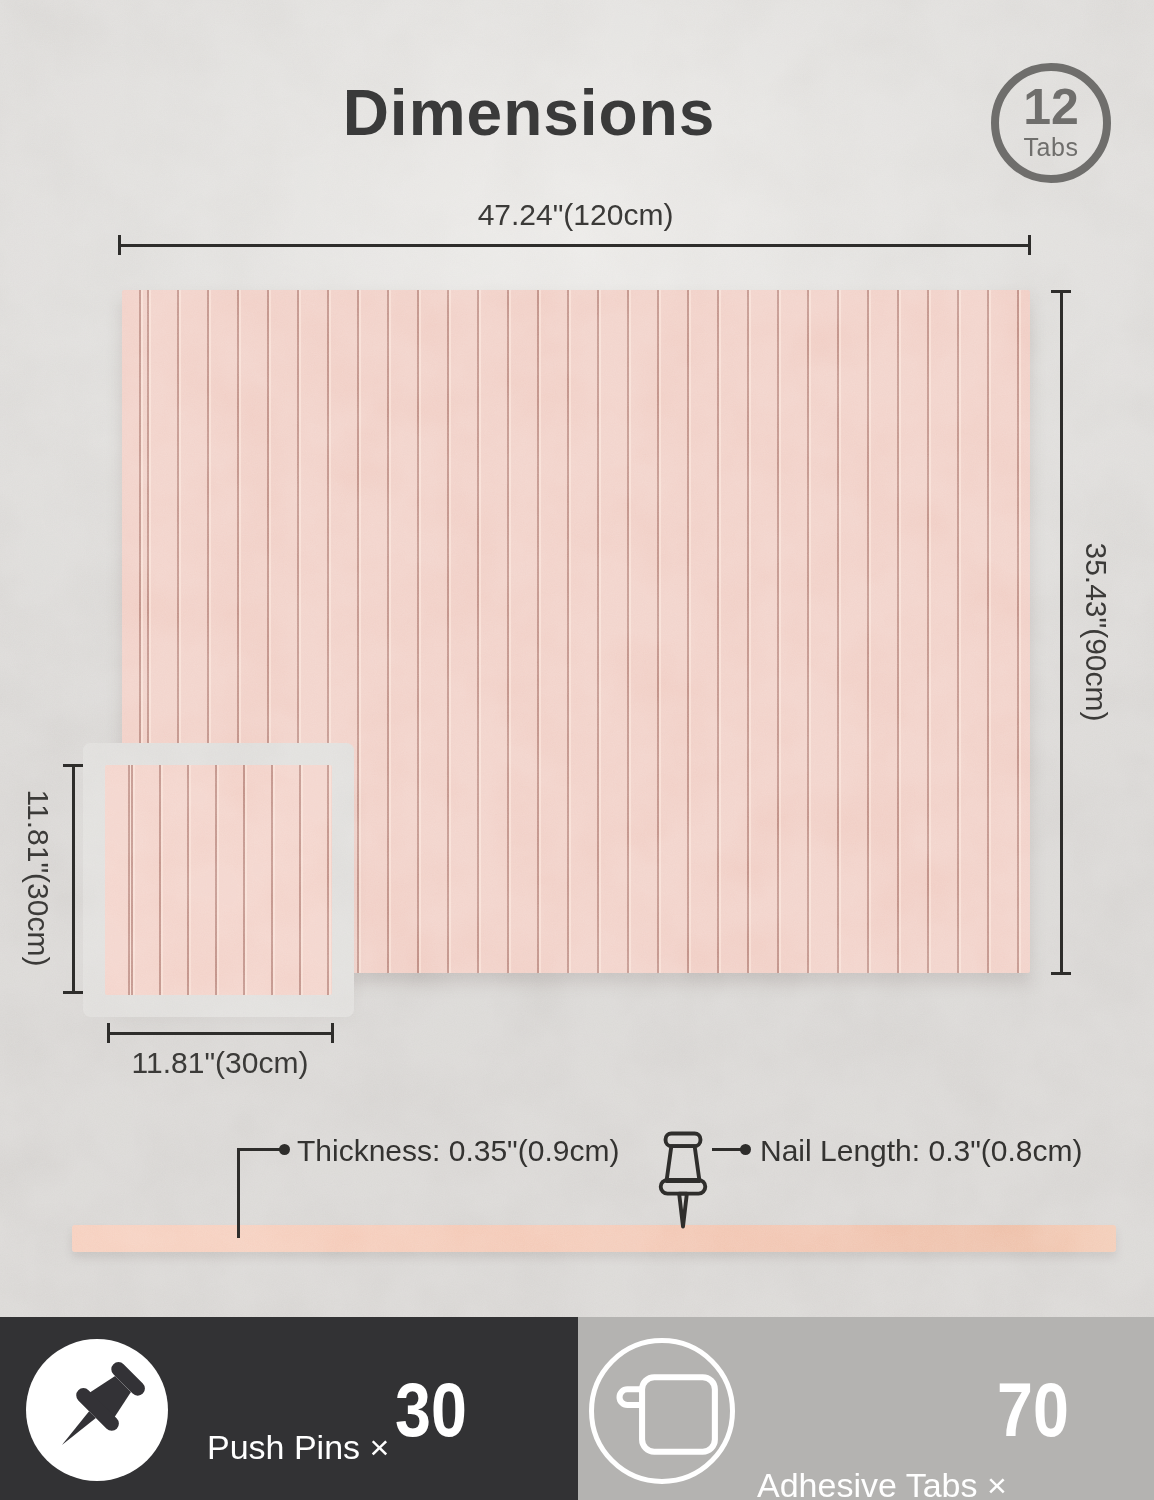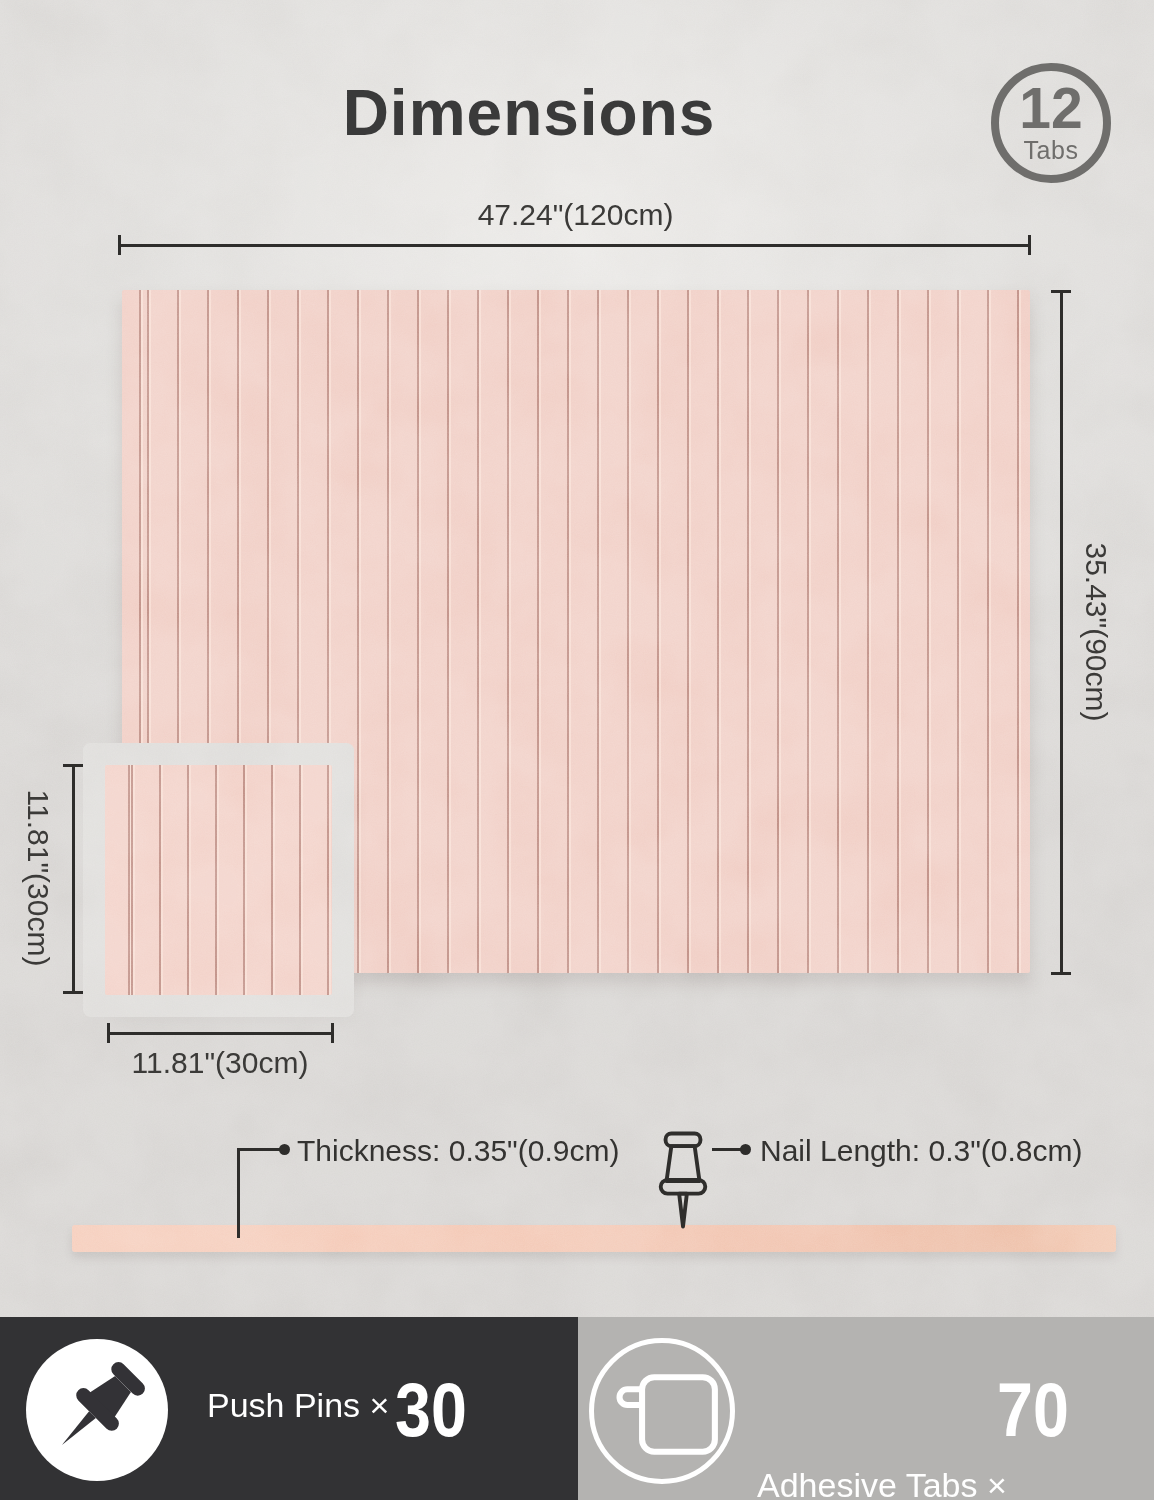--- a/index.html
+++ b/index.html
@@ -8,21 +8,21 @@
     font-family:"Liberation Sans",sans-serif;
     background:radial-gradient(ellipse 900px 650px at 50% 16%, #e6e4e1 0%, #d8d6d3 48%, #cfccc9 100%);
   }
   .texture{position:absolute;left:0;top:0;z-index:1;pointer-events:none;}
   .layer{position:absolute;z-index:2;}
   
   .title{left:0;top:76px;width:1058px;text-align:center;font-size:64px;font-weight:700;
          color:#3a3a3a;letter-spacing:1px;}
   .badge{left:991px;top:63px;width:104px;height:104px;border:8px solid #6f6e6c;border-radius:50%;
          display:flex;flex-direction:column;align-items:center;justify-content:center;color:#6f6e6c;}
-  .badge .num{font-size:57px;font-weight:700;line-height:0.95;}
+  .badge .num{font-size:50px;font-weight:700;line-height:0.95;}
   .badge .unit{font-size:25px;font-weight:400;letter-spacing:0.5px;margin-top:1px;}
   
   .panel{position:absolute;z-index:0;border-radius:2px;}
   .panel.big{
     left:122px;top:290px;width:908px;height:683px;
     background-color:#eec5ba;
     background-image:repeating-linear-gradient(90deg,#b47a6e 0 2.2px,#f6d6ca 2.2px 3.8px,rgba(0,0,0,0) 3.8px 30px);
     background-position:25px 0;
     box-shadow:0 10px 16px rgba(85,70,65,0.22);
   }
@@ -126,21 +126,21 @@
   <div class="layer footer-right"></div>
 
   <div class="layer pin-circle">
     <svg width="92" height="112" viewBox="0 0 100 140" style="transform:rotate(45deg);" fill="#333236">
       <rect x="24" y="6" width="52" height="18" rx="9"></rect>
       <path d="M36 24 L64 24 L72 62 L28 62 Z"></path>
       <rect x="16" y="60" width="68" height="18" rx="9"></rect>
       <path d="M44 78 L56 78 L50 132 Z"></path>
     </svg>
   </div>
-  <div class="layer footer-label" style="left:207px;top:1386px;">Push Pins ×</div>
+  <div class="layer footer-label" style="left:207px;top:1428px;">Push Pins ×</div>
   <div class="layer footer-count" style="left:395px;top:1372px;">30</div>
 
   <div class="layer tab-circle">
     <svg width="130" height="130" viewBox="0 0 150 150">
       <rect x="26" y="50" width="44" height="18" rx="9" fill="#b4b3b1" stroke="#ffffff" stroke-width="7"></rect>
       <rect x="52" y="36" width="84" height="86" rx="14" fill="#b4b3b1" stroke="#ffffff" stroke-width="7"></rect>
     </svg>
   </div>
   <div class="layer footer-label" style="left:757px;top:1466px;">Adhesive Tabs ×</div>
   <div class="layer footer-count" style="left:997px;top:1372px;">70</div>

